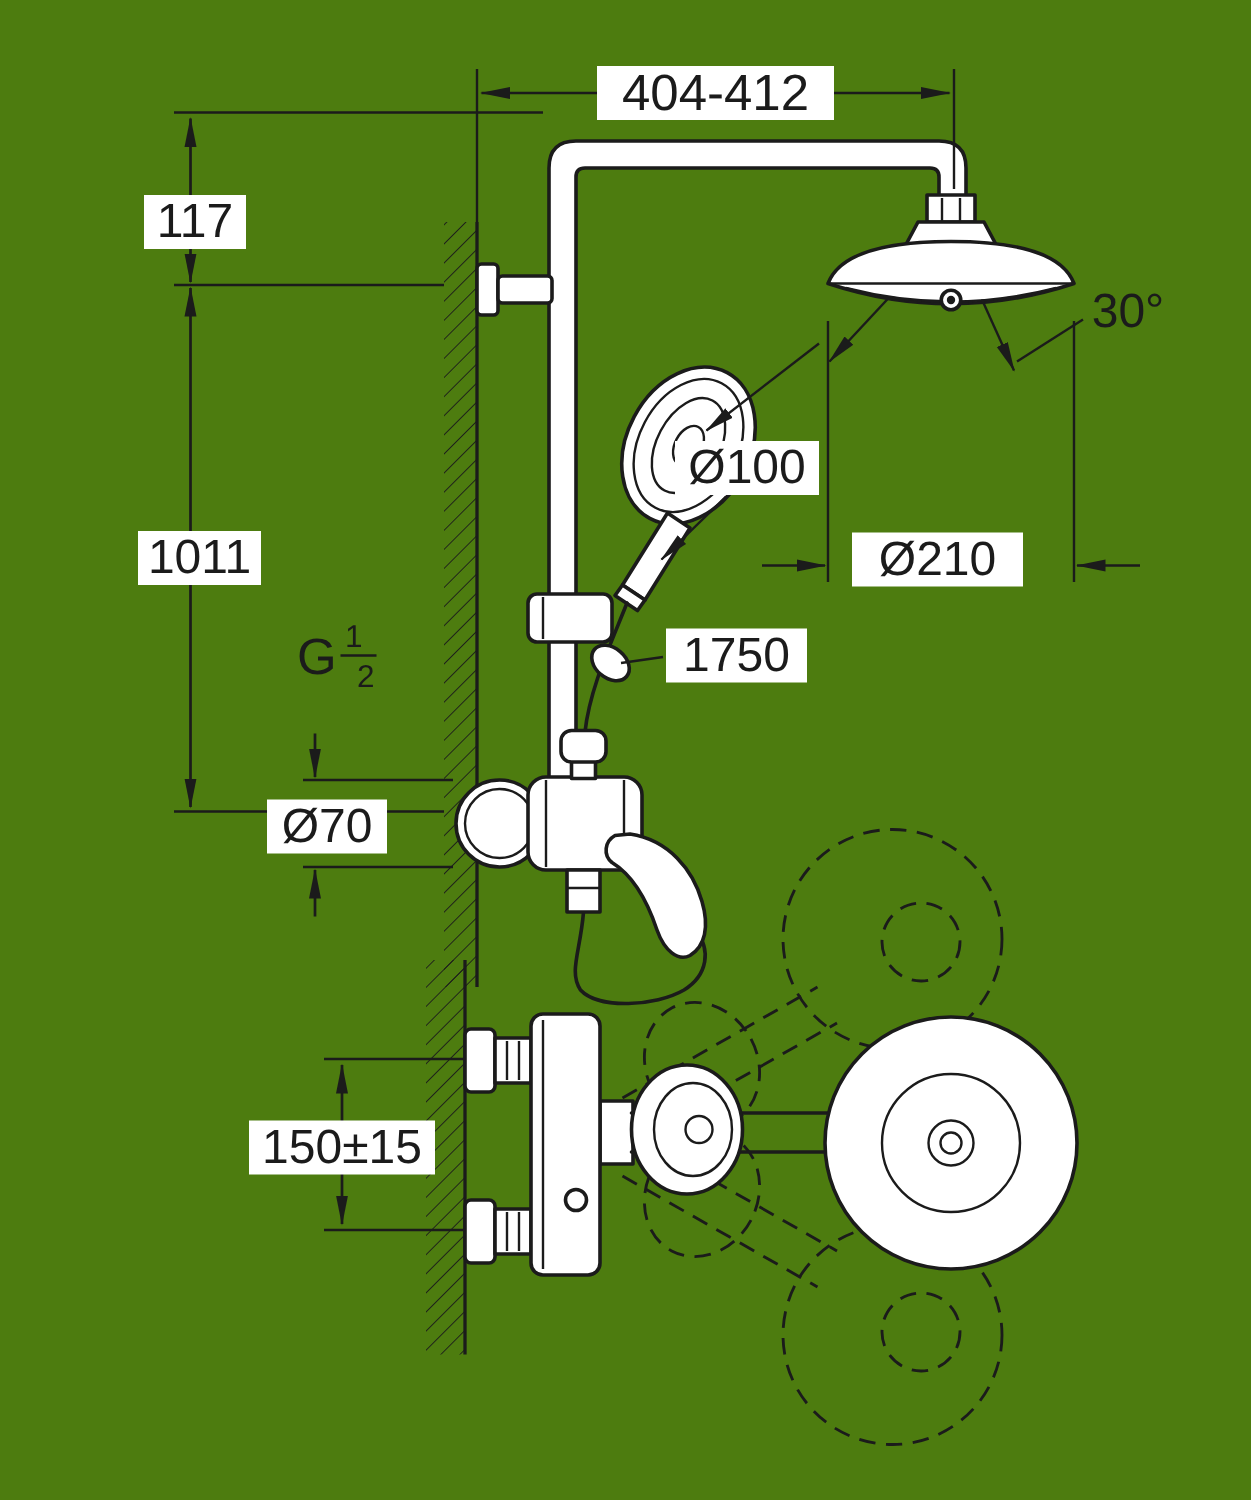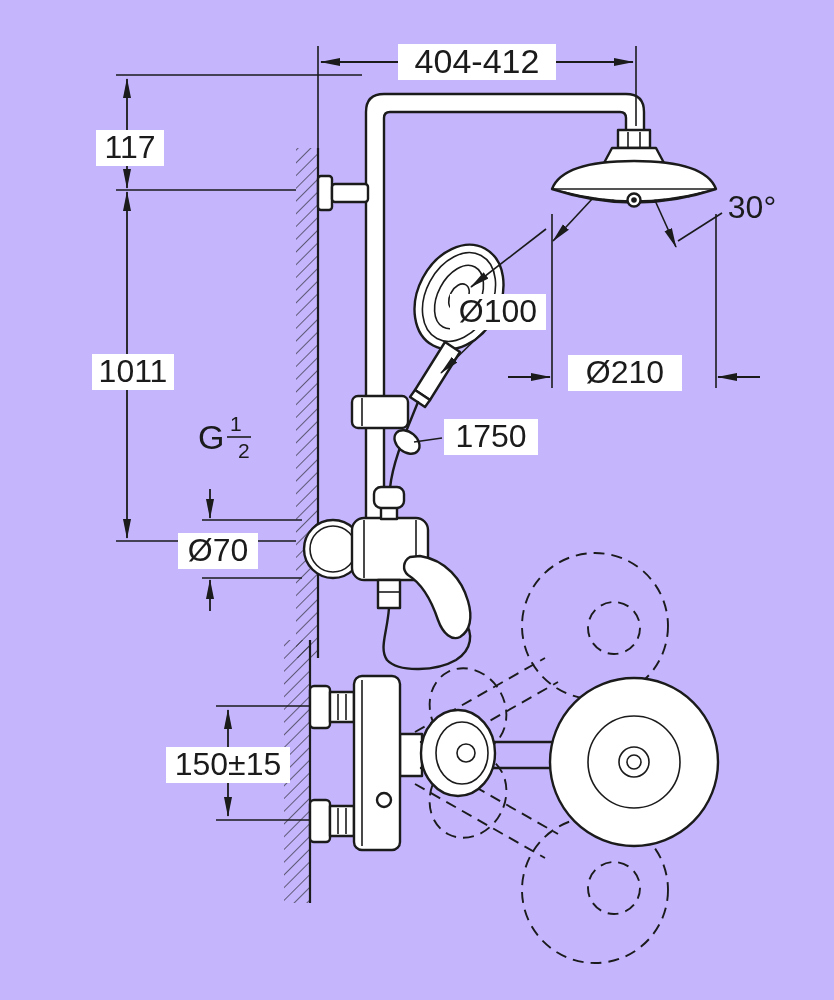--- a/index.html
+++ b/index.html
@@ -1,16 +1,16 @@
 <!DOCTYPE html>
 <html><head>
 <meta charset="utf-8">
 <style>
   html,body{margin:0;padding:0;background:#ffffff;}
-  .stage{position:relative;width:834px;height:1000px;background:#c4b5fd;overflow:hidden;}
+  .stage{position:relative;width:834px;height:1000px;background:#4d7c0f;overflow:hidden;}
   svg{position:absolute;left:0;top:0;}
   .outline{fill:#ffffff;stroke:#1b1b1b;stroke-width:2.4;stroke-linejoin:round;}
   .thin{fill:none;stroke:#1b1b1b;stroke-width:1.6;}
   .ln{fill:none;stroke:#1b1b1b;stroke-width:2.4;stroke-linecap:round;}
   .dim{fill:none;stroke:#1b1b1b;stroke-width:1.8;}
   .ext{fill:none;stroke:#1b1b1b;stroke-width:1.6;}
   .dash{fill:none;stroke:#1b1b1b;stroke-width:1.9;stroke-dasharray:11 7;}
   .wallline{stroke:#1b1b1b;stroke-width:2.2;}
   .bg{fill:#ffffff;stroke:none;}
   text{font-family:"Liberation Sans",sans-serif;font-size:32px;fill:#1b1b1b;}

